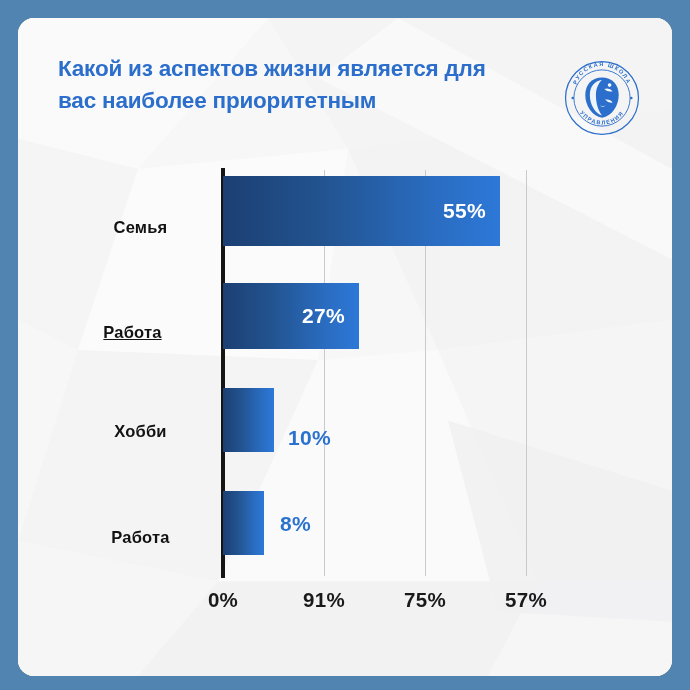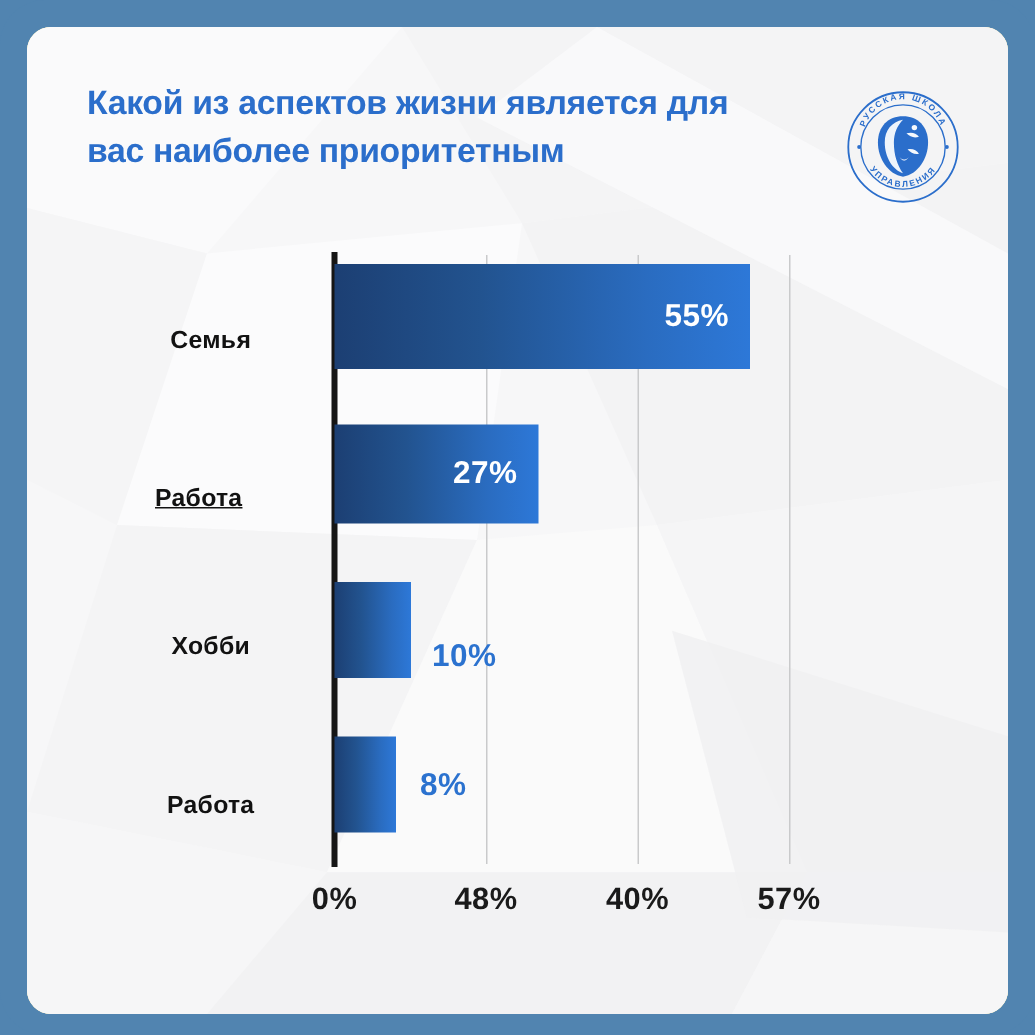--- a/index.html
+++ b/index.html
@@ -182,22 +182,22 @@
     <div id="chart">
 
       <div class="gridline" style="left:205px;"></div>
       <div class="gridline" style="left:306px;"></div>
       <div class="gridline" style="left:407px;"></div>
       <div class="gridline" style="left:508px;"></div>
 
       <div id="axis" style="left:203px;"></div>
 
       <div class="tick-label" style="left:205px;">0%</div>
-      <div class="tick-label" style="left:306px;">48%</div>
-      <div class="tick-label" style="left:407px;">40%</div>
+      <div class="tick-label" style="left:306px;">91%</div>
+      <div class="tick-label" style="left:407px;">75%</div>
       <div class="tick-label" style="left:508px;">57%</div>
 
       <div class="cat-label" style="left:60px; top:200px; width:125px;">Семья</div>
       <div class="cat-label" style="left:52px; top:305px; width:125px;text-decoration:underline;">Работа</div>
       <div class="cat-label" style="left:60px; top:384px; width:125px;margin-top:20px;">Хобби</div>
       <div class="cat-label" style="left:60px; top:510px; width:125px;">Работа</div>
 
       <div class="bar" style="left:205px; top:158px; width:277px; height:70px;">
         <span class="bar-value-in">55%</span>
       </div>

